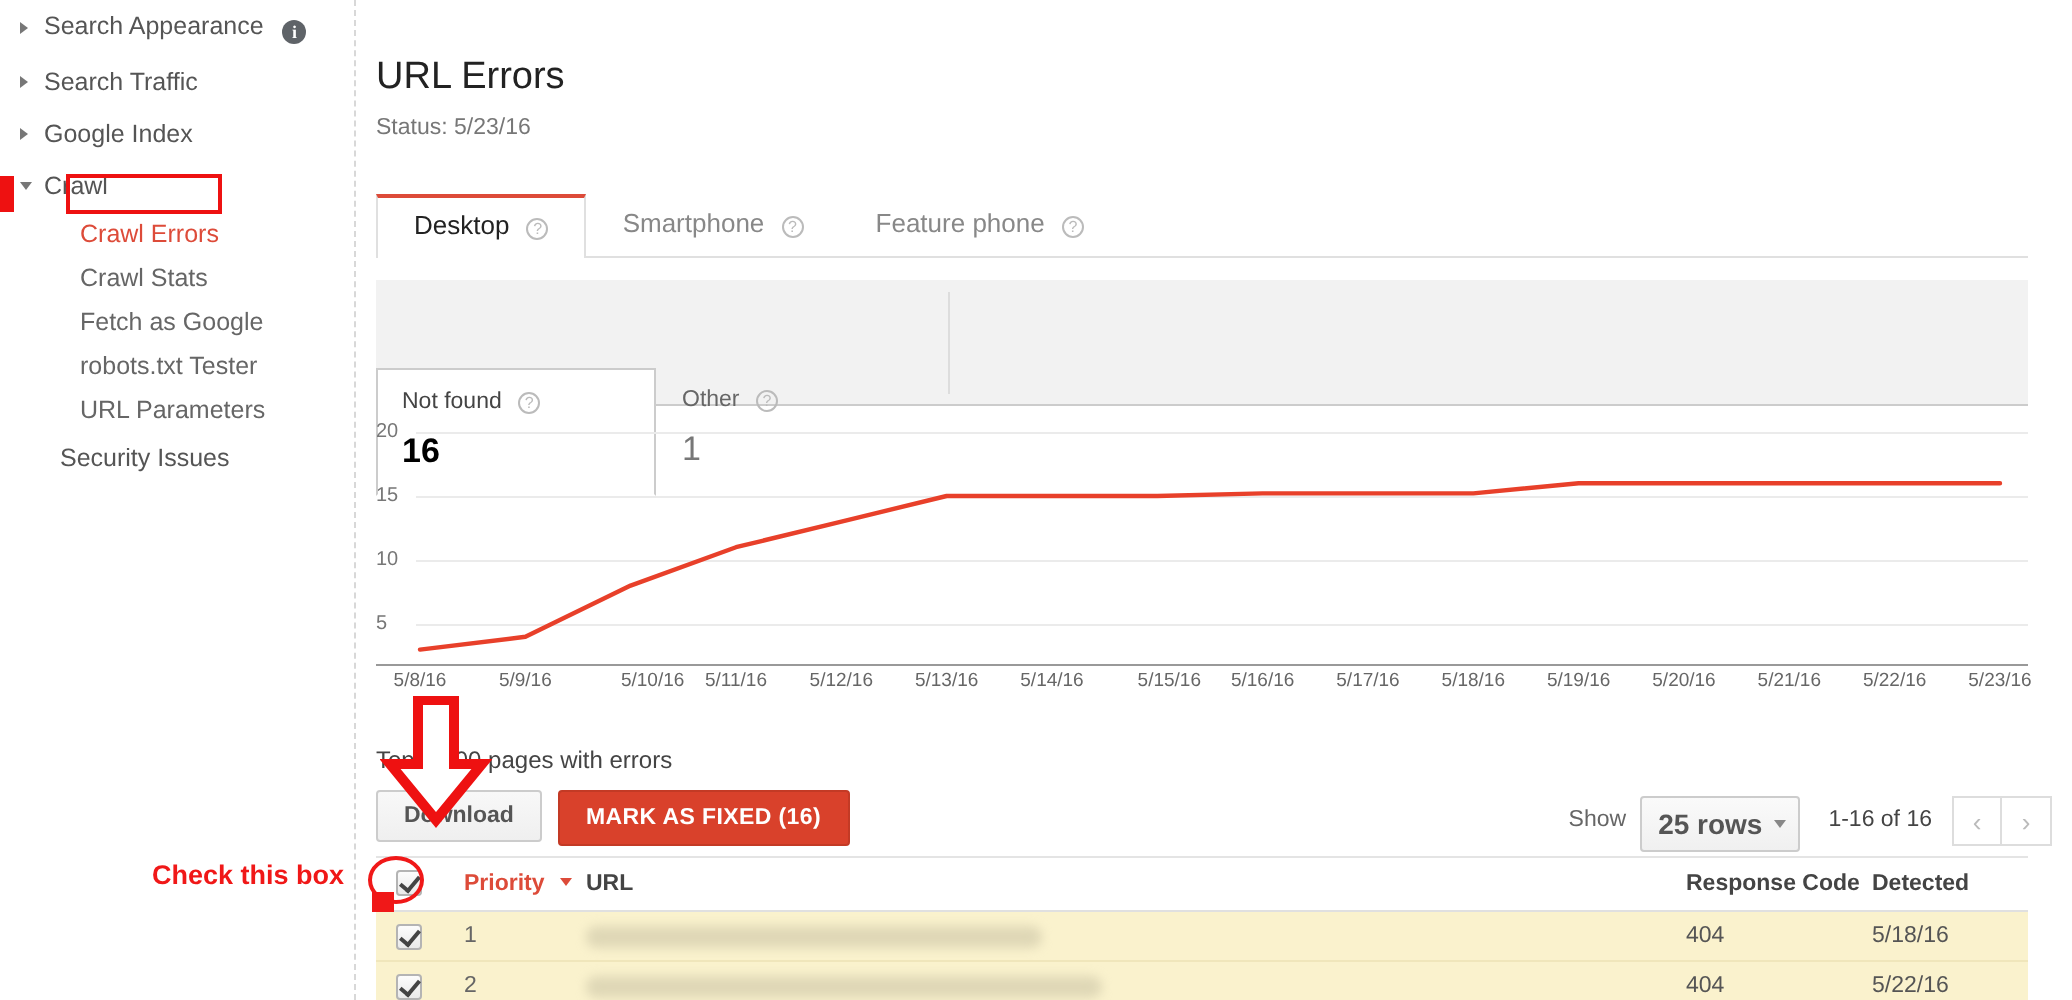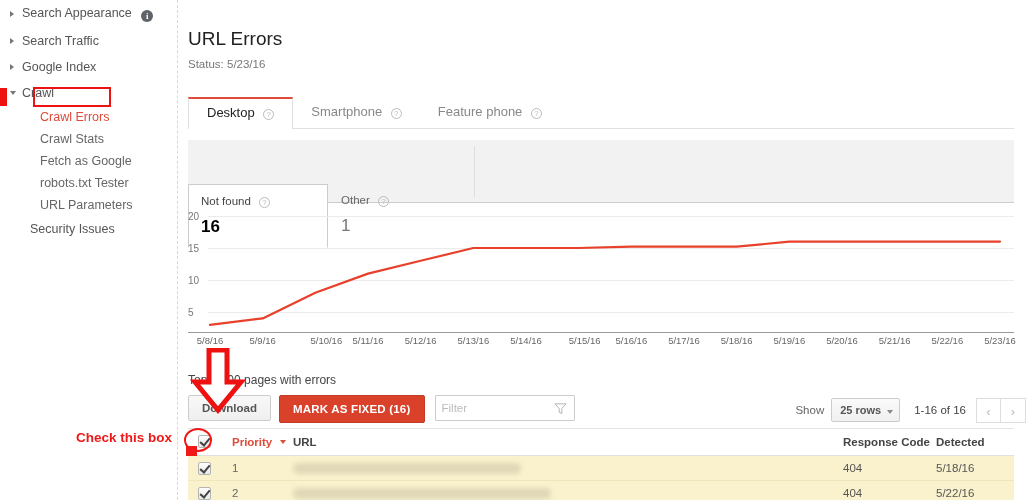--- a/index.html
+++ b/index.html
@@ -212,21 +212,21 @@
   #rtools {
     position: absolute; right: 10px; top: 398px;
     font-size: 11.5px; color: #666;
   }
   #rtools > * { float: left; }
   .show-lbl { padding: 6px 7px 0 0; }
   .rows-sel {
     padding: 5px 18px 5px 8px; position: relative;
     background: linear-gradient(#fafafa,#f0f0f0);
     border: 1px solid #ccc; border-radius: 2px;
-    font-size: 11px; font-weight: bold; color: #555; cursor: pointer; text-align: right;
+    font-size: 14px; font-weight: bold; color: #555; cursor: pointer; text-align: right;
   }
   .rows-sel .dd {
     position: absolute; right: 6px; top: 11px;
     border-top: 4px solid #888;
     border-left: 3.5px solid transparent;
     border-right: 3.5px solid transparent;
   }
   .range-lbl { padding: 6px 10px 0 14px; color: #444; }
   .pg {
     width: 25px; height: 25px; border: 1px solid #ddd;
@@ -419,26 +419,20 @@
         <div class="xlabel" style="left: 706.667px;">5/21/16</div>
         <div class="xlabel" style="left: 759.333px;">5/22/16</div>
         <div class="xlabel" style="left: 812px;">5/23/16</div>
       </div>
 
     <div class="toplabel">Top 1,000 pages with errors</div>
 
     <div id="toolbar">
       <div class="btn-download">Download</div>
       <div class="btn-fixed">MARK AS FIXED (16)</div>
-      <div id="filterbox">
-        <input type="text" placeholder="Filter" style="">
-        <svg class="funnel" viewBox="0 0 14 14">
-          <polygon points="1,2 13,2 8.4,7 8.4,12.5 5.6,11 5.6,7" fill="none" stroke="#b0b0b0" stroke-width="1"></polygon>
-        </svg>
-      </div>
     </div>
 
     <div id="rtools">
       <div class="show-lbl">Show</div>
       <div class="rows-sel">
         <span>25 rows</span>
         <span class="dd"></span>
       </div>
       <div class="range-lbl">1-16 of 16</div>
       <div class="pg">

